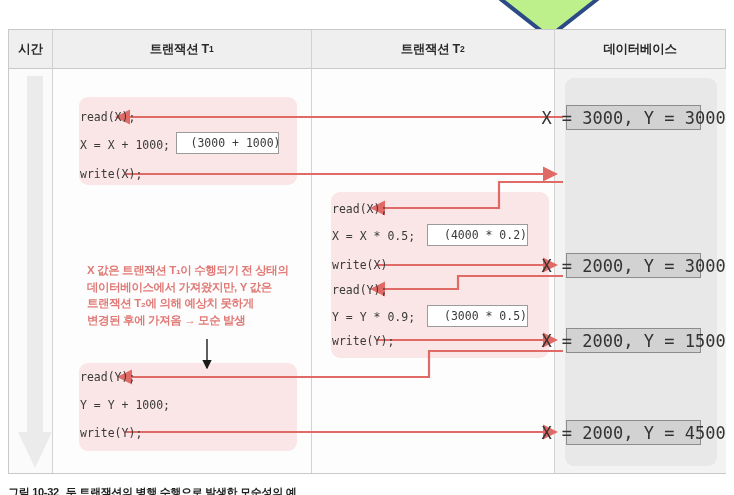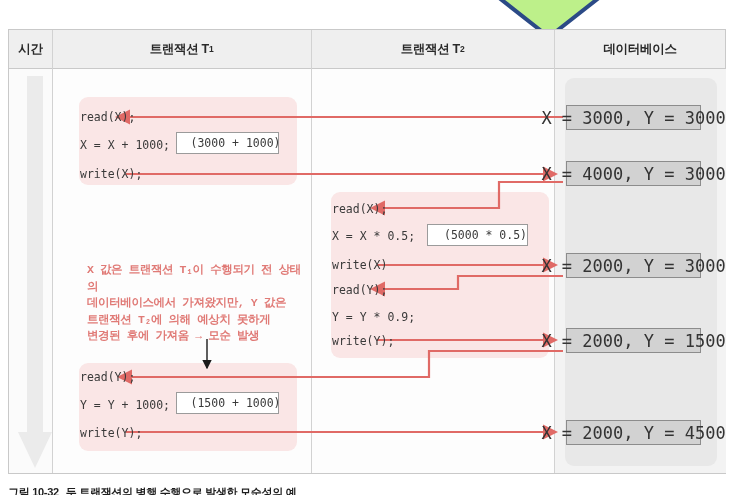--- a/index.html
+++ b/index.html
@@ -100,21 +100,20 @@
 
   
   .annot {
     position: absolute;
     font-size: 11.5px;
     line-height: 16.5px;
     color: #e07a76;
     font-weight: 700;
     letter-spacing: -0.4px;
     white-space: pre-line;
-    font-family: Liberation Mono, monospace;
   }
 
   
   .arrows { position: absolute; left: 0; top: 0; width: 734px; height: 495px; pointer-events: none; }
 
   
   .caption {
     position: absolute; left: 8px; top: 464px;
     font-size: 11px; font-weight: 700; color: #1d1d1d;
     letter-spacing: -0.3px;
@@ -195,33 +194,32 @@
     <path d="M 207 318 L 207 347" fill="none" stroke="#1a1a1a" stroke-width="1.4" marker-end="url(#ahb)"></path>
   </svg>
 
   <div class="code" style="left:80px;top:89px;">read(X);</div>
   <div class="code" style="left:80px;top:117px;">X = X + 1000;</div>
   <div class="expr" style="left:176px;top:111px;width:103px;height:22px;">(3000 + 1000)</div>
   <div class="code" style="left:80px;top:146px;">write(X);</div>
 
   <div class="code" style="left:332px;top:181px;">read(X);</div>
   <div class="code" style="left:332px;top:208px;">X = X * 0.5;</div>
-  <div class="expr" style="left:427px;top:203px;width:101px;height:22px;">(5000 * 0.5)</div>
+  <div class="expr" style="left:427px;top:203px;width:101px;height:22px;">(4000 * 0.2)</div>
   <div class="code" style="left:332px;top:237px;">write(X)</div>
   <div class="code" style="left:332px;top:262px;">read(Y);</div>
   <div class="code" style="left:332px;top:289px;">Y = Y * 0.9;</div>
+  <div class="expr" style="left:427px;top:284px;width:101px;height:22px;">(3000 * 0.5)</div>
   <div class="code" style="left:332px;top:313px;">write(Y);</div>
 
   <div class="code" style="left:80px;top:349px;">read(Y);</div>
   <div class="code" style="left:80px;top:377px;">Y = Y + 1000;</div>
-  <div class="expr" style="left:176px;top:371px;width:103px;height:22px;">(1500 + 1000)</div>
   <div class="code" style="left:80px;top:405px;">write(Y);</div>
 
   <div class="dbbox" style="left:566px;top:84px;width:135px;height:25px;">X = 3000, Y = 3000</div>
-  <div class="dbbox" style="left:566px;top:140px;width:135px;height:25px;">X = 4000, Y = 3000</div>
   <div class="dbbox" style="left:566px;top:232px;width:135px;height:25px;">X = 2000, Y = 3000</div>
   <div class="dbbox" style="left:566px;top:307px;width:135px;height:25px;">X = 2000, Y = 1500</div>
   <div class="dbbox" style="left:566px;top:399px;width:135px;height:25px;">X = 2000, Y = 4500</div>
 
   <div class="annot" style="left:87px;top:241px;width:220px;">X 값은 트랜잭션 T₁이 수행되기 전 상태의
 데이터베이스에서 가져왔지만, Y 값은
 트랜잭션 T₂에 의해 예상치 못하게
 변경된 후에 가져옴 → 모순 발생</div>
 
   <div class="caption">

